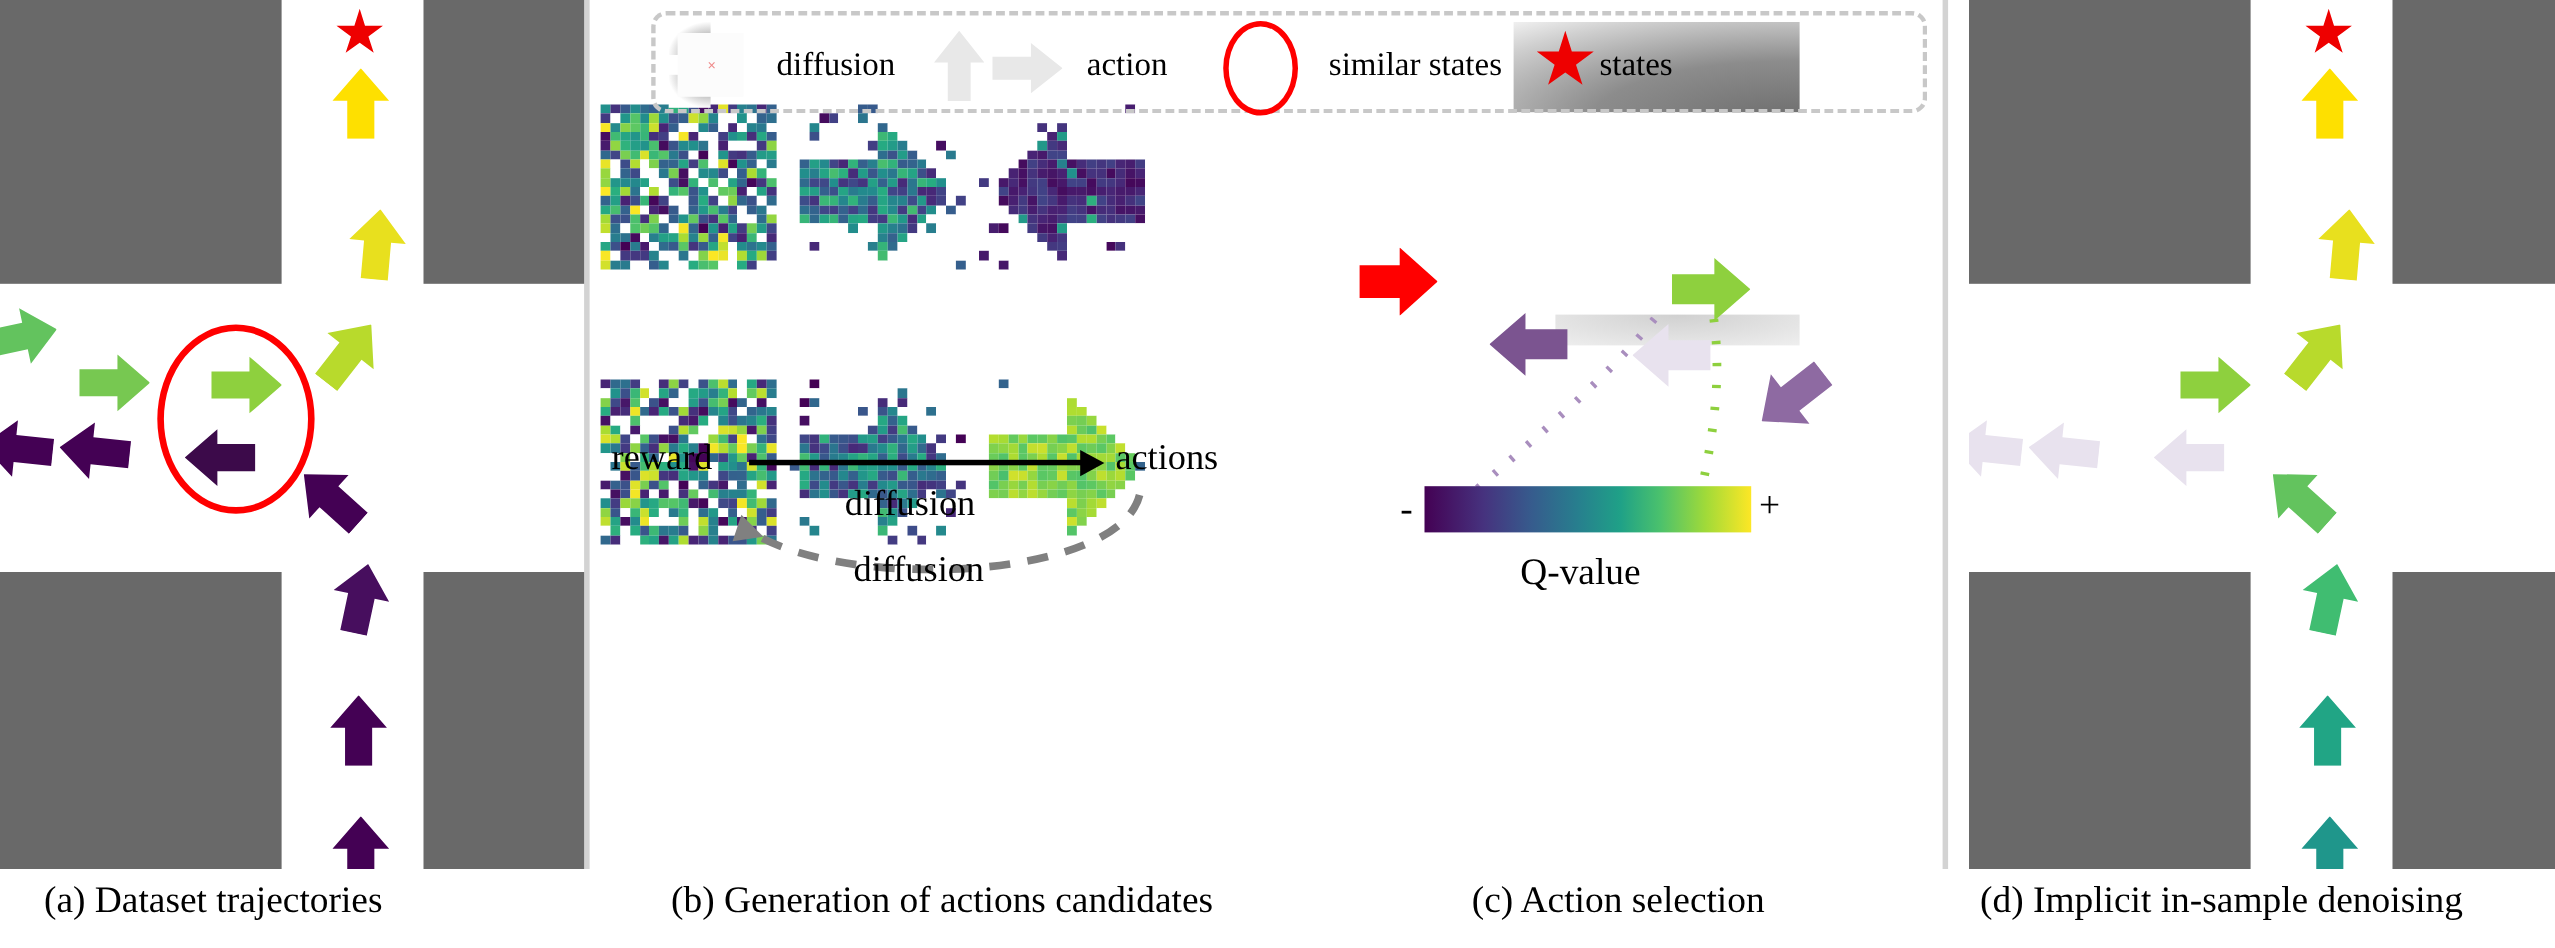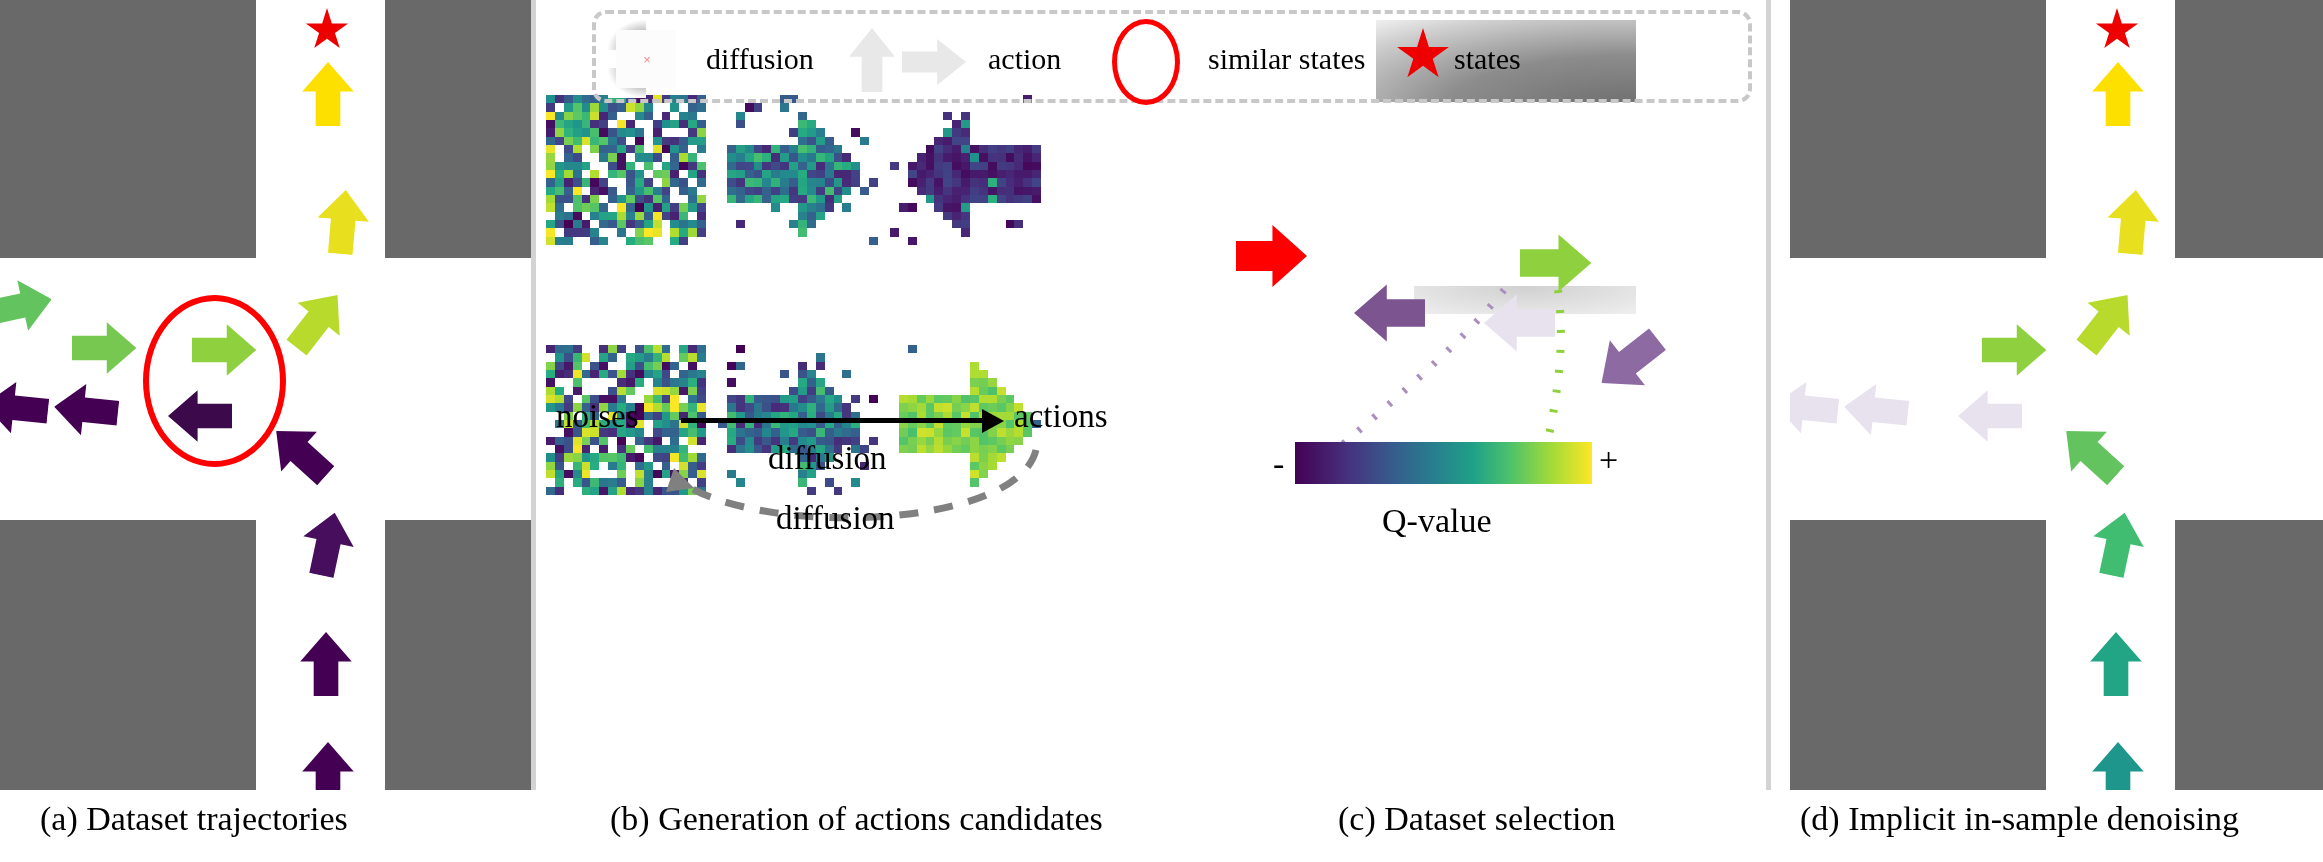--- a/index.html
+++ b/index.html
@@ -2091,21 +2091,21 @@
         <div class="cell" style="background: rgb(255, 255, 255);"></div>
         <div class="cell" style="background: rgb(255, 255, 255);"></div>
         <div class="cell" style="background: rgb(255, 255, 255);"></div>
         <div class="cell" style="background: rgb(255, 255, 255);"></div>
         <div class="cell" style="background: rgb(255, 255, 255);"></div>
         <div class="cell" style="background: rgb(255, 255, 255);"></div>
         <div class="cell" style="background: rgb(255, 255, 255);"></div>
       </div>
     </div>
 
-  <div class="dtext" id="lbl-noises" style="left:20px;top:398px;">noises</div>
+  <div class="dtext" id="lbl-noises" style="left:20px;top:398px;">reward</div>
   <div id="den-arrow" style="left:145px;top:418px;width:302px;"></div>
   <div id="den-head" style="left:446px;top:409px;"></div>
   <div class="dtext" id="lbl-actions" style="left:478px;top:398px;">actions</div>
   <div class="dtext" id="lbl-denoising" style="left:232px;top:440px;">diffusion</div>
 
   <svg id="dif-curve" style="left:100px;top:440px;" width="480" height="110">
     <path d="M 400 10 C 380 90, 120 98, 42 40" stroke="#808080" stroke-width="7" fill="none" stroke-dasharray="19 16" stroke-linecap="butt"></path>
     <polygon points="38,28 58,48 30,52" fill="#808080"></polygon>
   </svg>
   <div class="dtext" id="lbl-diffusion" style="left:240px;top:500px;">diffusion</div>
@@ -2219,14 +2219,14 @@
 
   <div class="star" id="leg-star" style="left:800px;top:14px;">
       <i></i>
     </div>
 
   <div class="leg-label" style="position:absolute;left:858px;top:30px;">states</div>
 </div>
 
 <div class="caption" style="left:40px;">(a) Dataset trajectories</div>
 <div class="caption" style="left:610px;">(b) Generation of actions candidates</div>
-<div class="caption" style="left:1338px;">(c)  Dataset selection</div>
+<div class="caption" style="left:1338px;">(c)  Action selection</div>
 <div class="caption" style="left:1800px;">(d)  Implicit in-sample denoising</div>
 
 </body></html>

